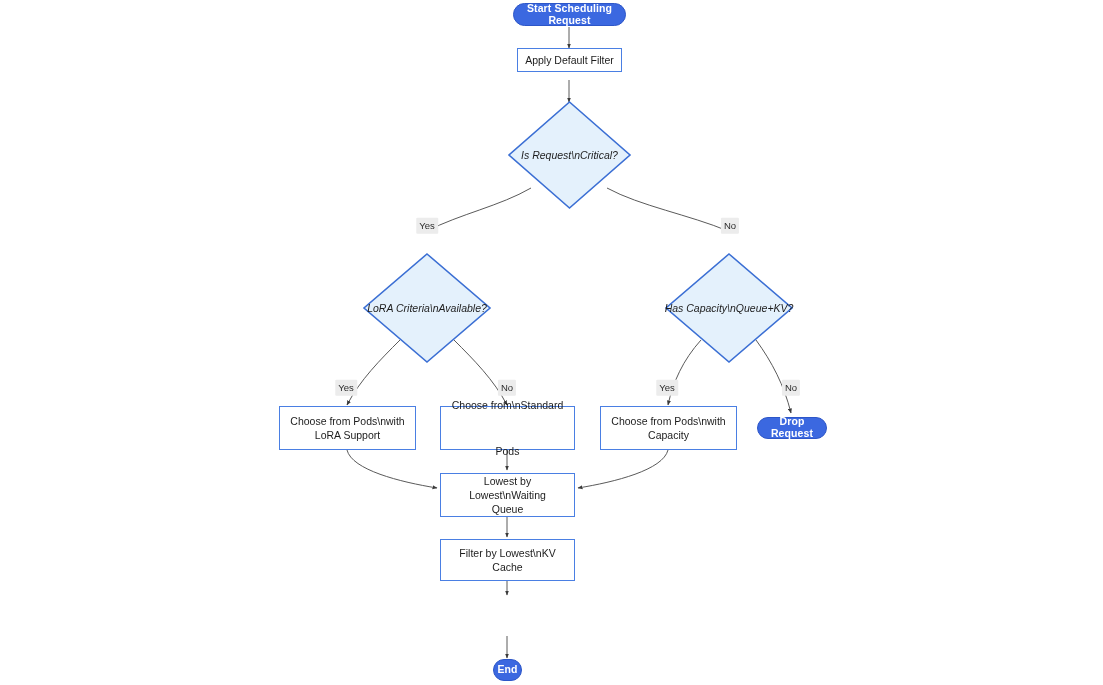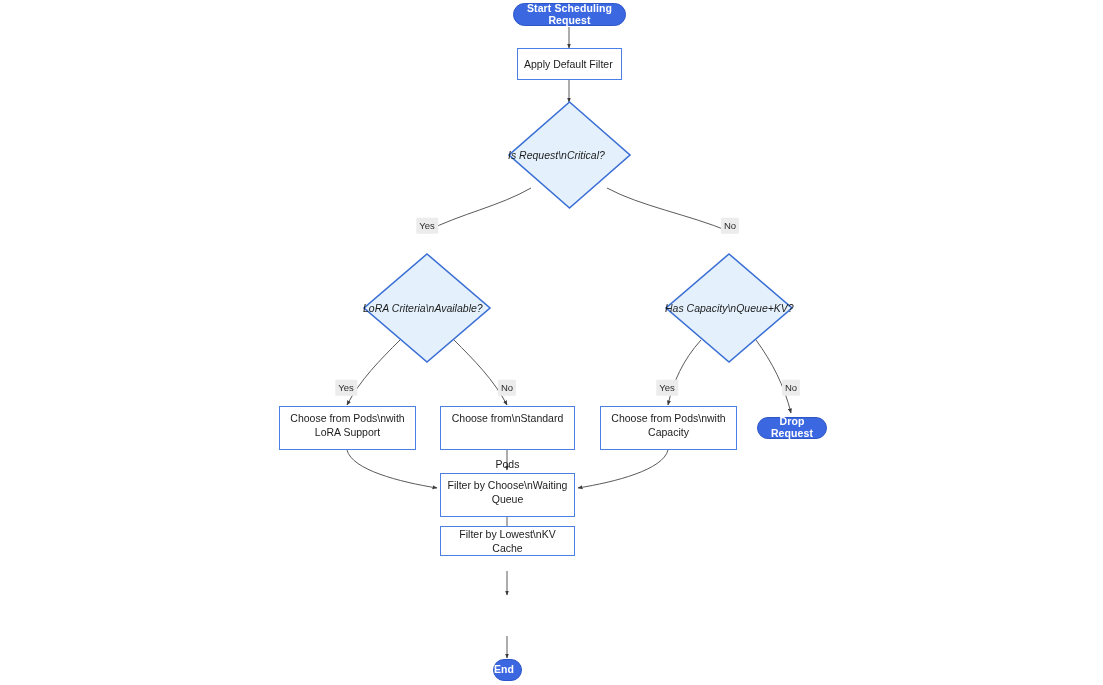--- a/index.html
+++ b/index.html
@@ -22,21 +22,21 @@
     top: 0;
     width: 1103px;
     height: 685px;
     pointer-events: none;
   }
   .node {
     position: absolute;
     box-sizing: border-box;
     display: flex;
     align-items: center;
-    justify-content: flex-start;
+    justify-content: center;
     text-align: center;
   }
   
   .pill {
     background: #3b68e0;
     border: 1px solid #2d56c8;
     border-radius: 14px;
     color: #ffffff;
     font-size: 10.5px;
     font-weight: bold;
@@ -126,21 +126,21 @@
       <path d="M 507,571 L 507,595"></path>
       
       <path d="M 507,636 L 507,658"></path>
     </g>
   </svg>
 
   <div class="node pill" style="left:513px; top:3px; width:113px; height:23px;">
     <span>Start Scheduling Request</span>
   </div>
 
-  <div class="node box" style="left:517px; top:48px; width:105px; height:32px;">
+  <div class="node box" style="left:517px; top:48px; width:105px; height:24px;">
     <span class="lbl">Apply Default Filter</span>
   </div>
 
   <div class="node diamond" style="left:508px; top:101px; width:123px; height:108px;">
     <svg class="shape" width="123" height="108" viewBox="0 0 123 108">
       <polygon points="61.5,1 122,54 61.5,107 1,54" fill="#e4f1fc" stroke="#3b6fd4" stroke-width="1.6"></polygon>
     </svg>
     <span class="dlabel">Is Request\nCritical?</span>
   </div>
 
@@ -171,25 +171,25 @@
   <div class="node box" style="left:600px; top:406px; width:137px; height:44px; flex-direction:column;">
     <span class="lbl">Choose from Pods\nwith</span>
     <span class="lbl">Capacity</span>
   </div>
 
   <div class="node pill" style="left:757px; top:417px; width:70px; height:22px;">
     <span>Drop Request</span>
   </div>
 
   <div class="node box" style="left:440px; top:473px; width:135px; height:44px; flex-direction:column;">
-    <span class="lbl">Filter by Choose\nWaiting</span>
+    <span class="lbl">Lowest by Lowest\nWaiting</span>
     <span class="lbl">Queue</span>
   </div>
 
-  <div class="node box" style="left:440px; top:526px; width:135px; height:30px;">
+  <div class="node box" style="left:440px; top:539px; width:135px; height:42px;">
     <span class="lbl">Filter by Lowest\nKV Cache</span>
   </div>
 
 
   <div class="node pill" style="left:493px; top:659px; width:29px; height:22px;">
     <span>End</span>
   </div>
 
   <div class="edge-label" style="left:427px; top:226px;">Yes</div>
 

